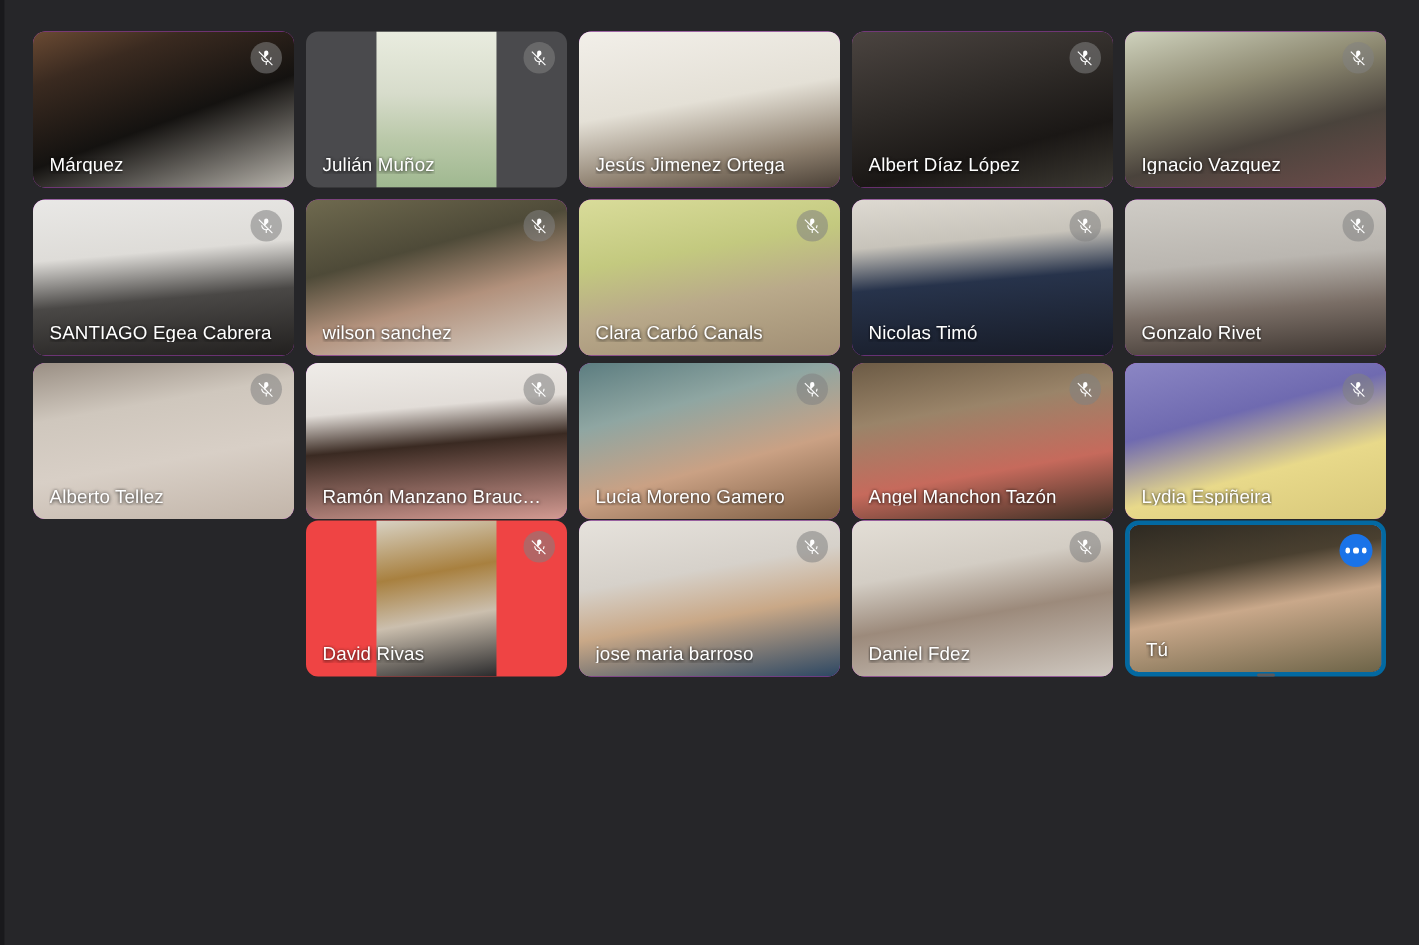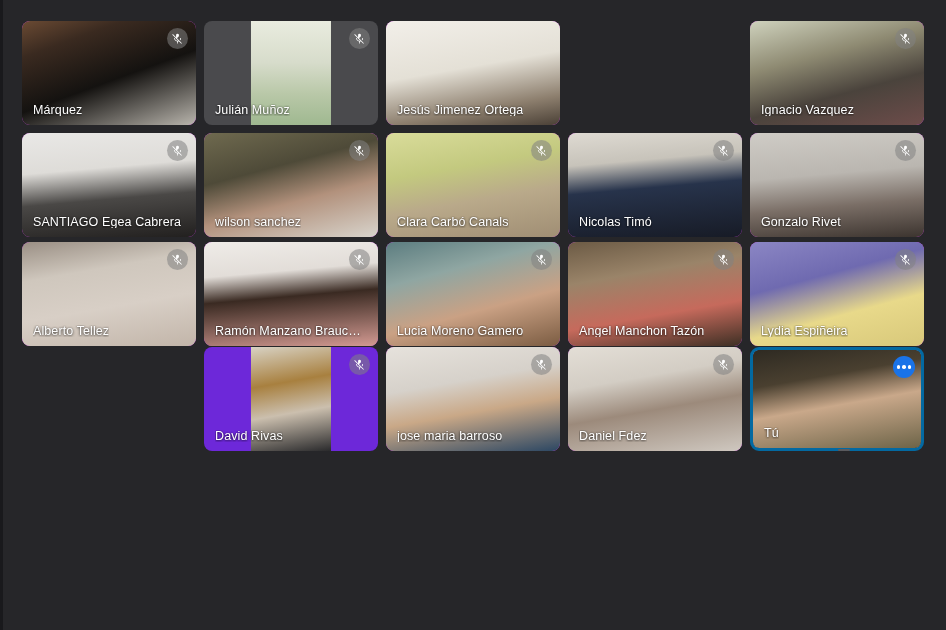--- a/index.html
+++ b/index.html
@@ -28,21 +28,21 @@
     position:absolute; inset:0;
     background-size:cover;
     background-position:center;
   }
   
   .tile.letterbox { background:#4a4a4d; }
   .tile.letterbox .vid {
     left:50%; transform:translateX(-50%);
     width:46%;
   }
-  .tile.letterbox-dark { background:#6d28d9; }
+  .tile.letterbox-dark { background:#ef4444; }
   .tile.letterbox-dark .vid { left:50%; transform:translateX(-50%); width:46%; }
 
   .name {
     position:absolute;
     left:11px; bottom:9px;
     color:#ffffff;
     font-size:12.5px;
     font-weight:500;
     letter-spacing:.1px;
     line-height:1;
@@ -123,20 +123,31 @@
           <path fill="#ffffff" d="M17.2 11.3h1.4c0 1.5-.45 2.9-1.25 4l-1.05-1.05c.55-.85.9-1.85.9-2.95zM12 16.2c-2.7 0-4.9-2.2-4.9-4.9H5.7c0 3.2 2.45 5.85 5.6 6.25V21h1.4v-3.45c.75-.1 1.45-.33 2.08-.68l-1.06-1.06c-.55.25-1.15.39-1.72.39z"></path>
           <path fill="#ffffff" d="M3.4 3.9 20.1 20.6l-1 1L2.4 4.9z"></path>
         </svg>
       </div>
       <div class="name">Julián Muñoz</div>
     </div>
     <div class="tile" style="left: 383px; top: 21px; width: 174px; height: 104px; padding-left: 28px;">
       <div class="vid" style="background: linear-gradient(170deg, rgb(242, 239, 233) 0%, rgb(228, 224, 214) 45%, rgb(141, 127, 110) 78%, rgb(74, 64, 54) 100%);"></div>
       <div class="name">Jesús Jimenez Ortega</div>
     </div>
+    <div class="tile" style="left: 565px; top: 21px; width: 174px; height: 104px;">
+      <div class="vid" style="background: linear-gradient(165deg, rgb(75, 68, 64) 0%, rgb(47, 43, 40) 40%, rgb(26, 23, 21) 70%, rgb(61, 58, 51) 100%);"></div>
+      <div class="mute">
+        <svg viewBox="0 0 24 24" aria-hidden="true">
+          <path fill="#ffffff" d="M12 3a2.6 2.6 0 0 1 2.6 2.6v2.1L9.4 12.9V5.6A2.6 2.6 0 0 1 12 3z"></path>
+          <path fill="#ffffff" d="M17.2 11.3h1.4c0 1.5-.45 2.9-1.25 4l-1.05-1.05c.55-.85.9-1.85.9-2.95zM12 16.2c-2.7 0-4.9-2.2-4.9-4.9H5.7c0 3.2 2.45 5.85 5.6 6.25V21h1.4v-3.45c.75-.1 1.45-.33 2.08-.68l-1.06-1.06c-.55.25-1.15.39-1.72.39z"></path>
+          <path fill="#ffffff" d="M3.4 3.9 20.1 20.6l-1 1L2.4 4.9z"></path>
+        </svg>
+      </div>
+      <div class="name">Albert Díaz López</div>
+    </div>
     <div class="tile" style="left: 747px; top: 21px; width: 174px; height: 104px;">
       <div class="vid" style="background: linear-gradient(165deg, rgb(207, 210, 189) 0%, rgb(142, 138, 114) 35%, rgb(74, 67, 60) 65%, rgb(109, 76, 74) 100%);"></div>
       <div class="mute">
         <svg viewBox="0 0 24 24" aria-hidden="true">
           <path fill="#ffffff" d="M12 3a2.6 2.6 0 0 1 2.6 2.6v2.1L9.4 12.9V5.6A2.6 2.6 0 0 1 12 3z"></path>
           <path fill="#ffffff" d="M17.2 11.3h1.4c0 1.5-.45 2.9-1.25 4l-1.05-1.05c.55-.85.9-1.85.9-2.95zM12 16.2c-2.7 0-4.9-2.2-4.9-4.9H5.7c0 3.2 2.45 5.85 5.6 6.25V21h1.4v-3.45c.75-.1 1.45-.33 2.08-.68l-1.06-1.06c-.55.25-1.15.39-1.72.39z"></path>
           <path fill="#ffffff" d="M3.4 3.9 20.1 20.6l-1 1L2.4 4.9z"></path>
         </svg>
       </div>
       <div class="name">Ignacio Vazquez</div>

